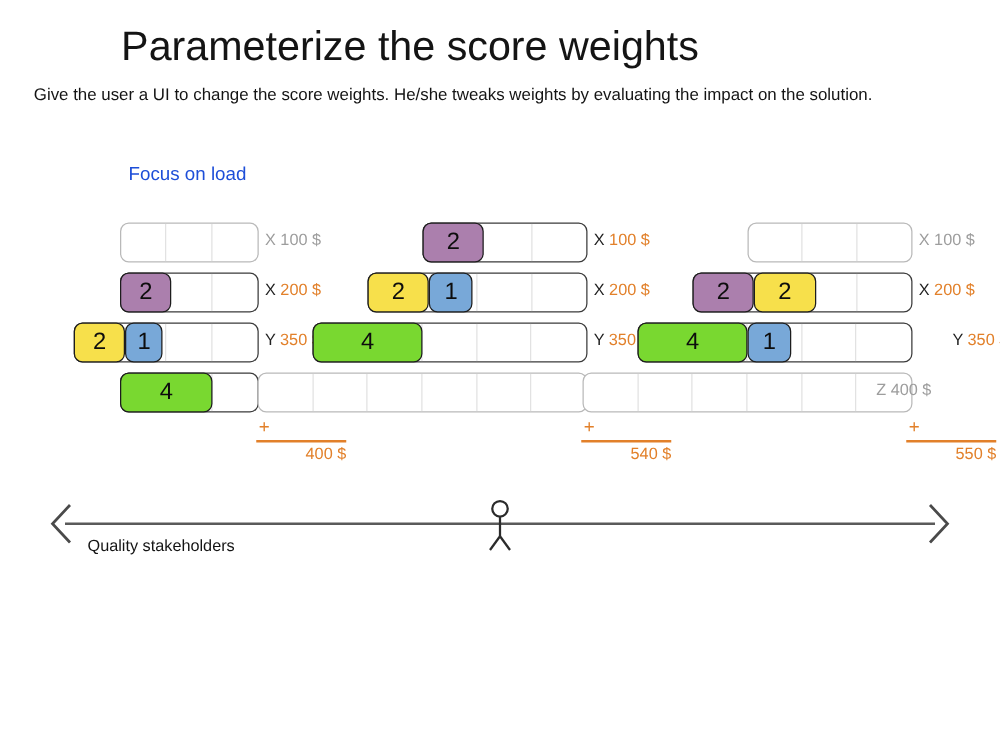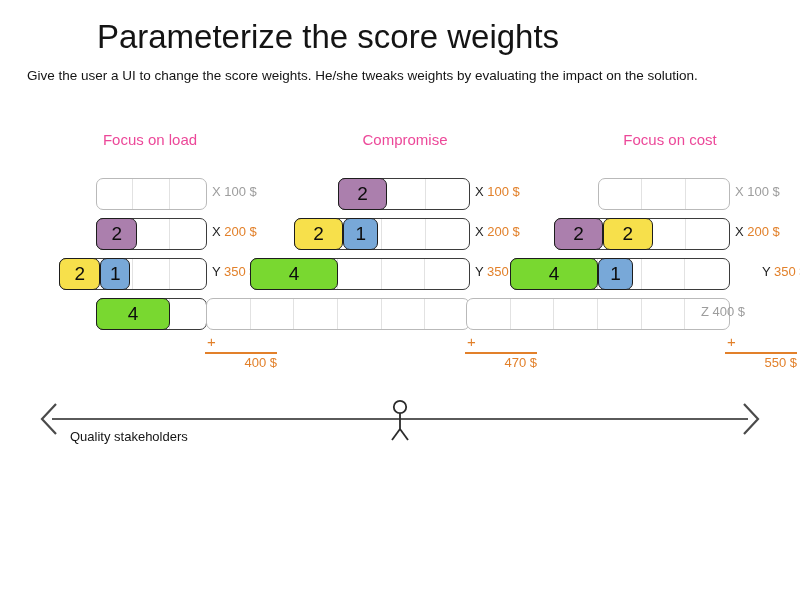--- a/index.html
+++ b/index.html
@@ -15,21 +15,21 @@
     position:absolute;top:18px;left:0;width:656px;text-align:center;
     font-size:33px;font-weight:400;color:#141414;letter-spacing:0px;
   }
   .subtitle{
     position:absolute;top:68px;left:27px;width:760px;
     font-size:13.5px;font-weight:400;color:#141414;
   }
 
   
   .col-head{
-    position:absolute;font-size:15px;color:#ec4899;text-align:center;
+    position:absolute;font-size:15px;color:#1d4ed8;text-align:center;
     white-space:nowrap;
   }
 
   
   .wrow{position:absolute;height:32px;}
 
   .track{
     position:absolute;top:0;height:32px;
     box-sizing:border-box;
     border:1.2px solid #3b3b3b;border-radius:7px;
@@ -95,22 +95,20 @@
 </style>
 </head>
 <body>
 
 <div class="slide">
 
   <div class="title">Parameterize the score weights</div>
   <div class="subtitle">Give the user a UI to change the score weights. He/she tweaks weights by evaluating the impact on the solution.</div>
 
   <div class="col-head" style="left:50px;top:131px;width:200px;">Focus on load</div>
-  <div class="col-head" style="left:305px;top:131px;width:200px;">Compromise</div>
-  <div class="col-head" style="left:570px;top:131px;width:200px;">Focus on cost</div>
 
   <div id="rows-layer">
       <div class="wrow" style="left: 96px; top: 178px; width: 111px;">
         <div class="track empty" style="left: 0px; width: 111px;">
           <div class="cell" style="width: 37px;"></div>
           <div class="cell" style="width: 37px;"></div>
           <div class="cell" style="width: 37px;"></div>
         </div>
       </div>
       <div class="rlabel muted" style="left: 212px; top: 184px;"><span class="key">X </span><span class="amt">100 $</span></div>
@@ -186,21 +184,21 @@
           <div class="cell" style="width: 44px;"></div>
           <div class="cell" style="width: 44px;"></div>
           <div class="cell" style="width: 44px;"></div>
           <div class="cell" style="width: 44px;"></div>
         </div>
       </div>
       <div class="rlabel muted" style="left: 475px; top: 304px;"><span class="key">Z </span><span class="amt">400 $</span></div>
       <div class="sum" style="left: 465px; top: 336px; width: 72px;">
         <span class="plus">+</span>
         <span class="rule"></span>
-        <span class="total">470 $</span>
+        <span class="total">540 $</span>
       </div>
       <div class="wrow" style="left: 598px; top: 178px; width: 132px;">
         <div class="track empty" style="left: 0px; width: 132px;">
           <div class="cell" style="width: 44px;"></div>
           <div class="cell" style="width: 44px;"></div>
           <div class="cell" style="width: 44px;"></div>
         </div>
       </div>
       <div class="rlabel muted" style="left: 735px; top: 184px;"><span class="key">X </span><span class="amt">100 $</span></div>
       <div class="wrow" style="left: 554px; top: 218px; width: 176px;">

